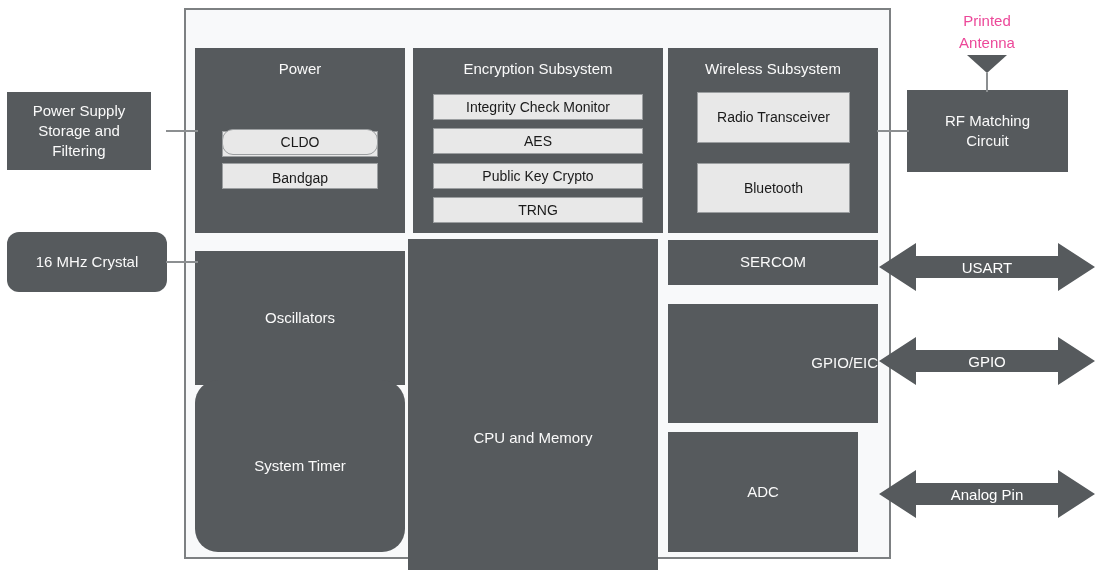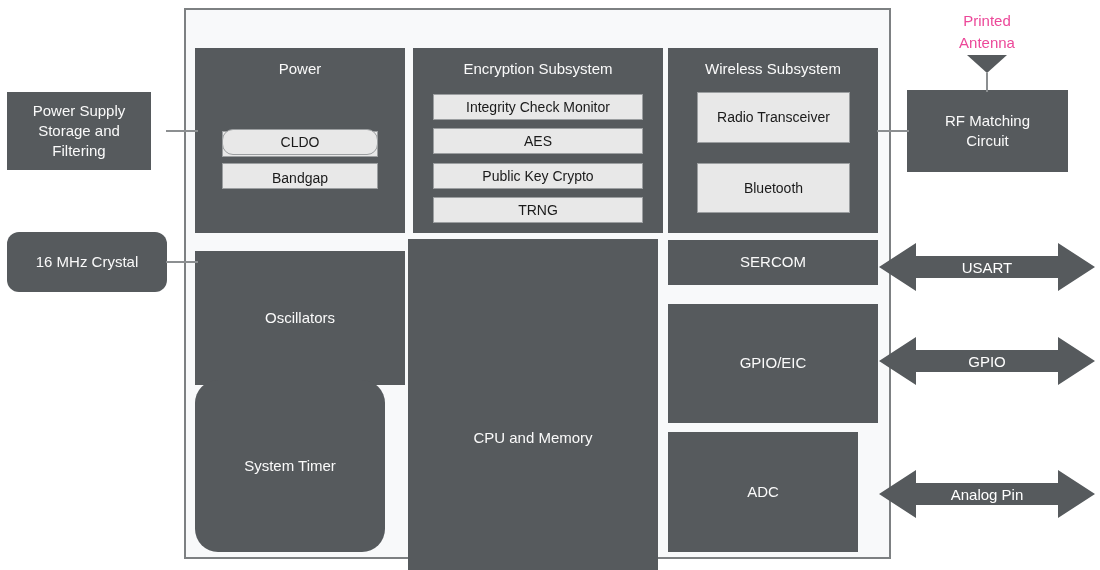--- a/index.html
+++ b/index.html
@@ -131,30 +131,30 @@
       <span>Radio Transceiver</span>
     </div>
     <div class="sub" style="left:29px; top:115px; width:153px; height:50px;">
       <span>Bluetooth</span>
     </div>
   </div>
 
   <div class="blk" style="left:195px; top:239px; width:210px; height:134px;margin-top:12px;">
     <span>Oscillators</span>
   </div>
-  <div class="blk" style="left:195px; top:380px; width:190px; height:172px;border-radius:23px;">
+  <div class="blk" style="left:195px; top:380px; width:210px; height:172px;border-radius:23px;">
     <span>System Timer</span>
   </div>
   <div class="blk" style="left:408px; top:239px; width:250px; height:398px;">
     <span>CPU and Memory</span>
   </div>
   <div class="blk" style="left:668px; top:240px; width:210px; height:45px;">
     <span>SERCOM</span>
   </div>
-  <div class="blk" style="left:668px; top:304px; width:210px; height:119px;">
+  <div class="blk" style="left:668px; top:304px; width:210px; height:119px;justify-content:flex-end;">
     <span>GPIO/EIC</span>
   </div>
   <div class="blk" style="left:668px; top:432px; width:190px; height:120px;">
     <span>ADC</span>
   </div>
 
   <div class="blk" style="left:907px; top:90px; width:161px; height:82px;">
     <span style="padding:0 20px;">RF Matching Circuit</span>
   </div>
 

